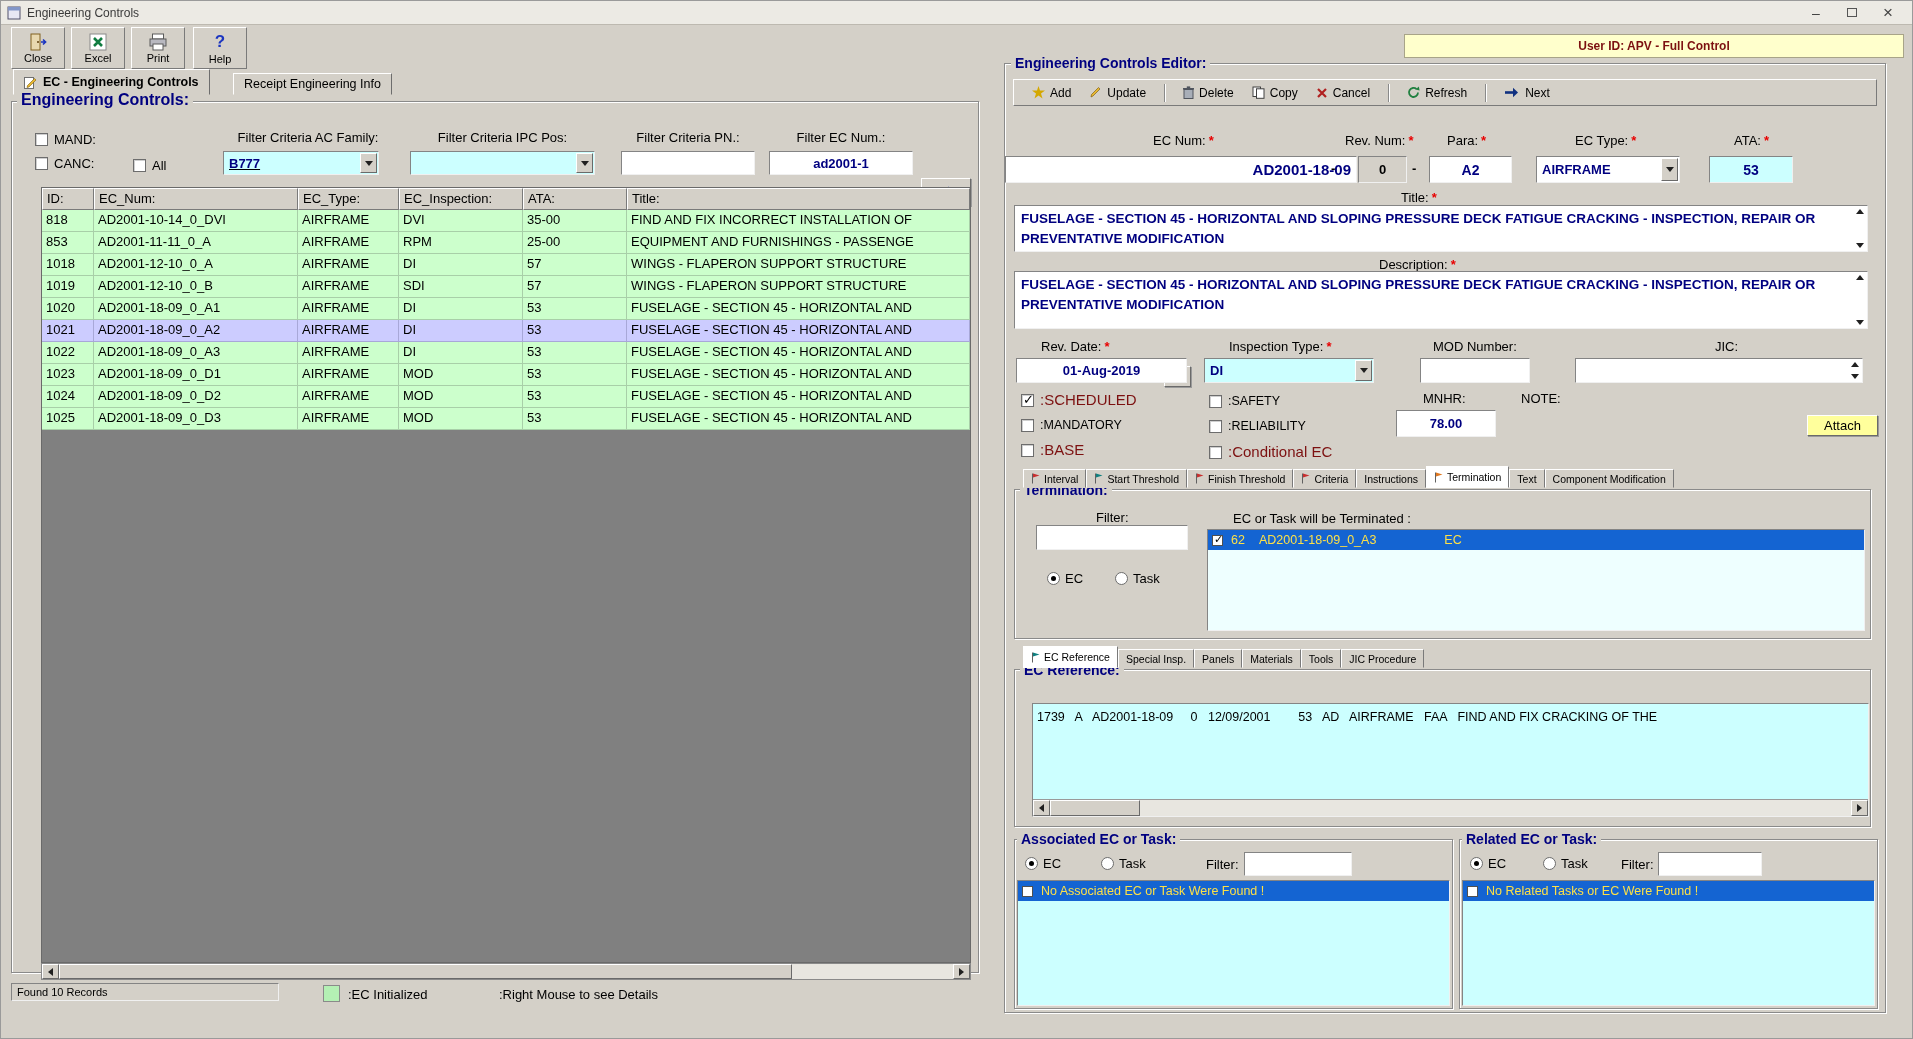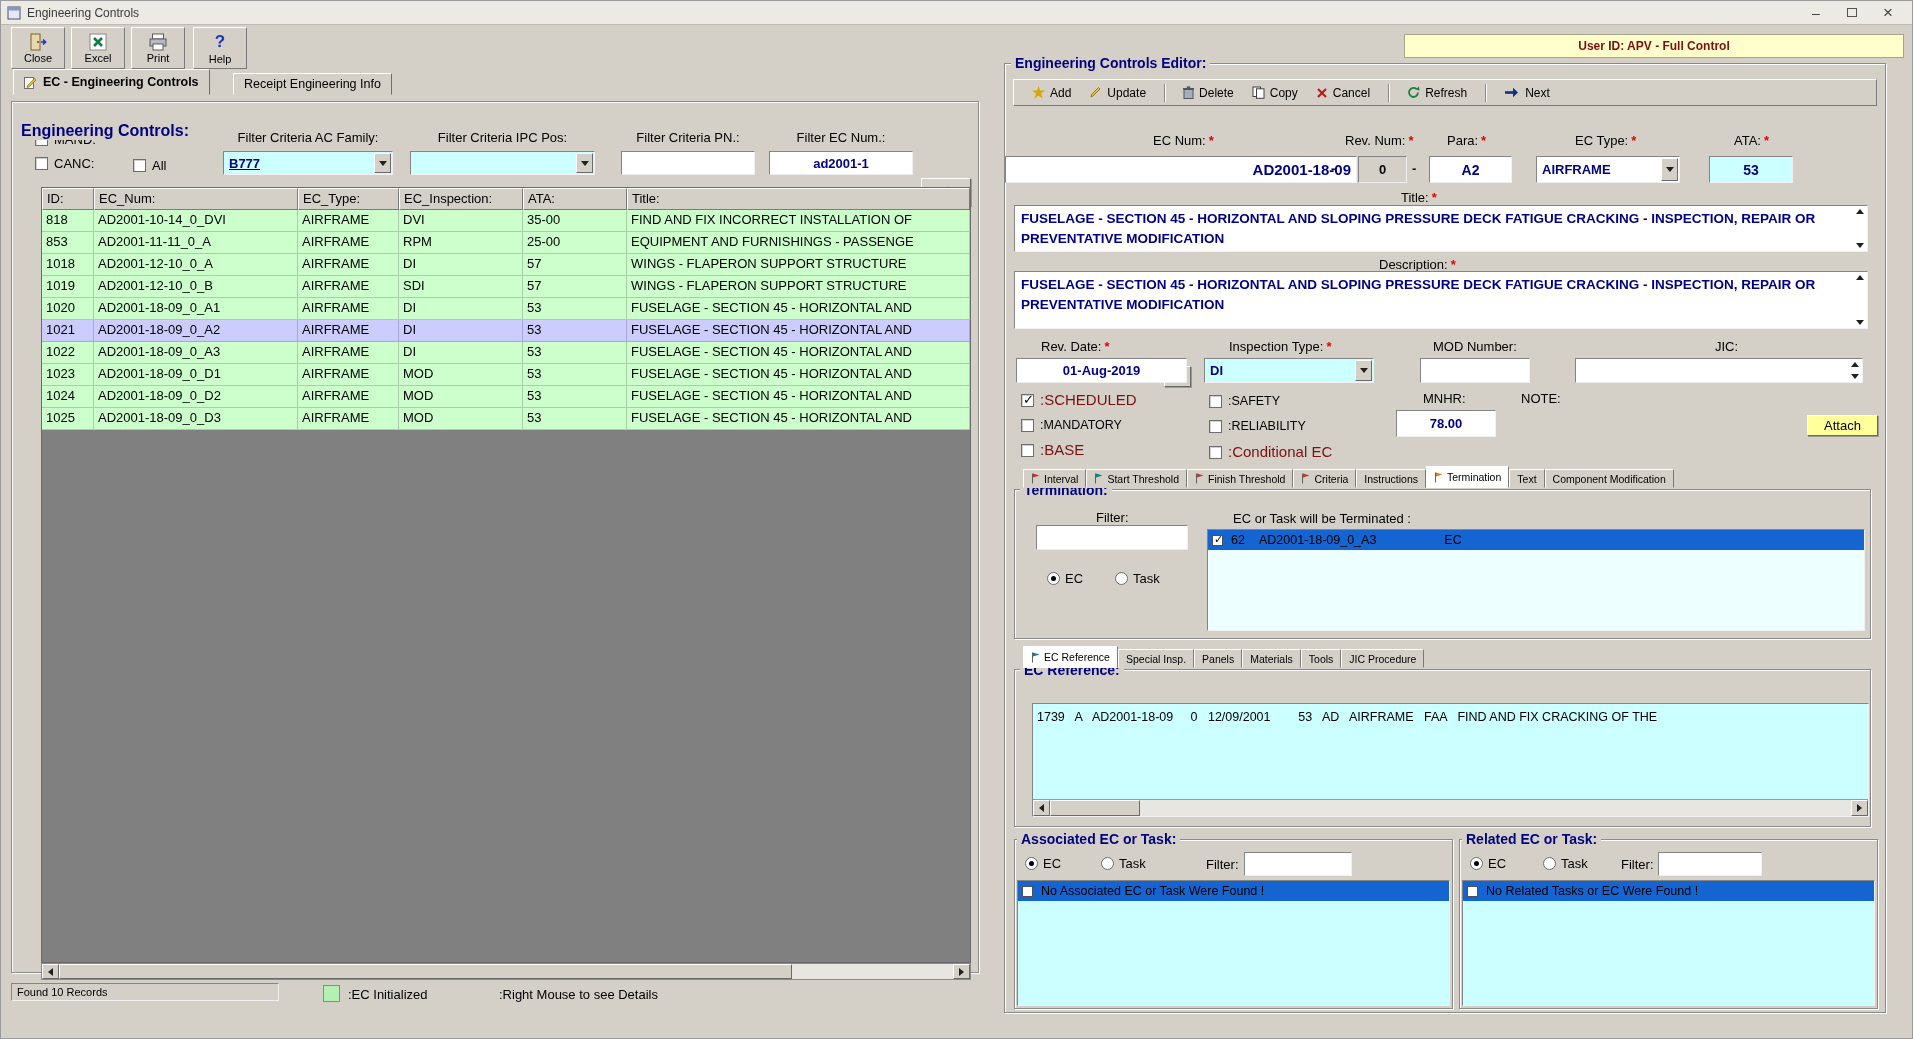--- a/index.html
+++ b/index.html
@@ -88,21 +88,21 @@
 
   
   .stabs { position:absolute; display:flex; align-items:flex-end; z-index:4; }
   .stab { height:19px; display:flex; align-items:center; gap:4px; padding:0 7px; font-size:10.5px; white-space:nowrap;
           background:#d4d0c8; border:1px solid; border-color:#ffffff #7a7a7a #d4d0c8 #ffffff; }
   .stab.active { height:22px; background:#ffffff; border-bottom-color:#ffffff; font-weight:normal; }
 
   
   .listbox { position:absolute; border:1px solid; border-color:#848484 #f0f0f0 #f0f0f0 #848484; overflow:hidden; }
   .listrow { height:20px; display:flex; align-items:center; gap:8px; padding:0 4px; font-size:12.5px; white-space:nowrap; }
-  .listrow.selhl { background:#1464d2; color:#000000; }
+  .listrow.selhl { background:#1464d2; color:#fde047; }
   .listrow .cb2 { position:relative; width:11px; height:11px; background:#fff; border:1px solid #505050; flex:0 0 auto; }
   .listrow .cb2.checked::after { content:"✓"; position:absolute; left:1px; top:-3px; font-size:11px; font-weight:bold; color:#000; }
 
   .pre { white-space:pre; }
   svg { display:block; }
 </style>
 </head>
 <body>
 
 <div id="win">
@@ -171,31 +171,31 @@
           <path d="M5 11 L12 4 L10.5 2.5 L3.5 9.5 L3 11.5 Z" fill="#e8b830" stroke="#806010" stroke-width="0.6"></path>
         </svg>
     </span>
     <span>EC - Engineering Controls</span>
   </div>
   <div class="mtab" style="left:232px; top:72px; height:22px;">
     <span>Receipt Engineering Info</span>
   </div>
 
   <div class="groupbox" style="left:10px; top:100px; width:968px; height:872px;"></div>
-  <div class="legend" style="left:16px; top:90px; font-size:16px;margin-top:31px;">Engineering Controls:</div>
+  <div class="legend" style="left:16px; top:90px; font-size:16px;">Engineering Controls:</div>
 
   <span class="cb" style="left:34px; top:132px;"></span>
   <span class="lbl" style="left:53px; top:131px;">MAND:</span>
   <span class="cb" style="left:34px; top:156px;"></span>
   <span class="lbl" style="left:53px; top:155px;">CANC:</span>
   <span class="cb" style="left:132px; top:158px;"></span>
   <span class="lbl" style="left:151px; top:157px;">All</span>
 
   <span class="lbl" style="left:222px; top:129px; width:170px; text-align:center;">Filter Criteria AC Family:</span>
-  <div class="fld cyan" style="left:222px; top:150px; width:170px; height:24px;text-decoration:underline;">
+  <div class="fld cyan" style="left:222px; top:150px; width:156px; height:24px;text-decoration:underline;">
     <span class="navy">B777</span>
     <span class="dd-btn">
         <span class="tri-down"></span>
       </span>
   </div>
 
   <span class="lbl" style="left:409px; top:129px; width:185px; text-align:center;">Filter Criteria IPC Pos:</span>
   <div class="fld cyan" style="left:409px; top:150px; width:185px; height:24px;">
     <span class="dd-btn">
         <span class="tri-down"></span>

